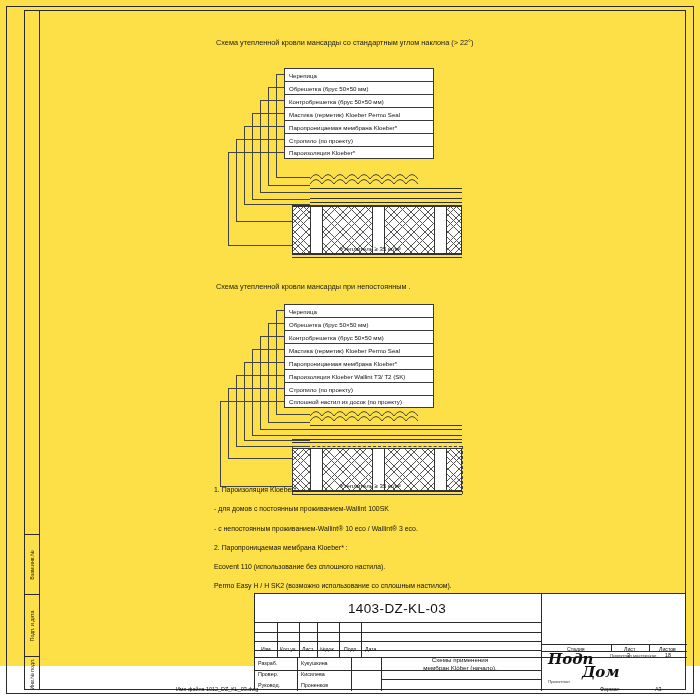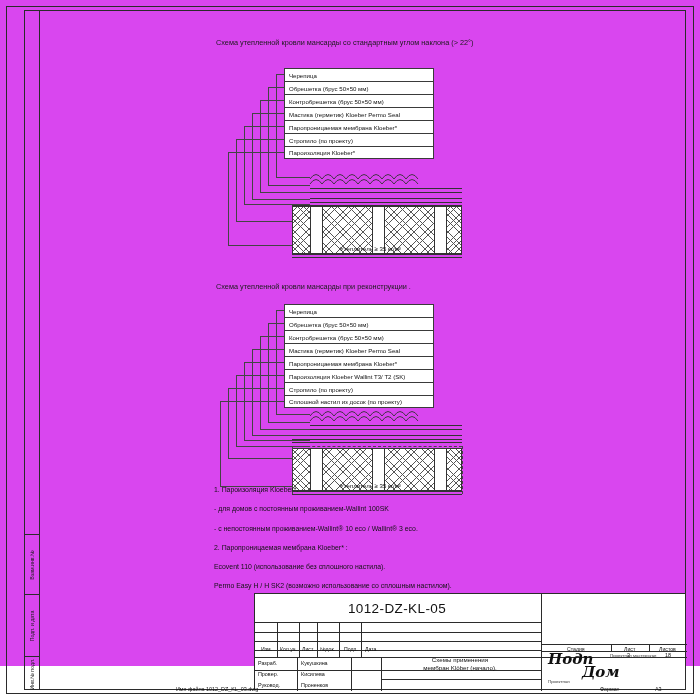--- a/index.html
+++ b/index.html
@@ -1,18 +1,18 @@
 <!DOCTYPE html>
 <html><head>
 <meta charset="utf-8">
 <style>
   html, body { margin:0; padding:0; background:#ffffff; }
   body { width:700px; height:700px; font-family:"Liberation Sans", sans-serif; color:#1a1a1a; }
 
-  .sheet { position:relative; width:700px; height:666px; background:#d946ef; }
+  .sheet { position:relative; width:700px; height:666px; background:#fde047; }
 
   
   .page-border {
     position:absolute; left:6px; top:6px; width:688px; height:688px;
     border:1px solid #2b2b2b; box-sizing:border-box;
   }
   
   .frame {
     position:absolute; left:24px; top:10px; width:662px; height:680px;
     border:1px solid #2b2b2b; box-sizing:border-box;
@@ -197,21 +197,21 @@
       <div class="rafter" style="left:48px; top:41px; width:13px; height:48px; background:#fff;"></div>
       <div class="rafter" style="left:110px; top:41px; width:13px; height:48px; background:#fff;"></div>
       <div class="rafter" style="left:172px; top:41px; width:13px; height:48px; background:#fff;"></div>
       
       <div class="solidline" style="left:30px; top:89px; width:170px; height:0.8px;"></div>
       <div class="solidline" style="left:30px; top:92px; width:170px; height:0.8px;"></div>
     </div>
 
     <div class="callout" style="left:300px; top:235px;">Утеплитель ≥ 35 кг/м³</div>
 
-    <div class="dtitle" style="left:176px; top:272px;">Схема утепленной кровли мансарды при реконструкции .</div>
+    <div class="dtitle" style="left:176px; top:272px;">Схема утепленной кровли мансарды при непостоянным .</div>
 
     <div class="legend" style="left:244px; top:294px; width:150px;">
       <div class="row">Черепица</div>
       <div class="row">Обрешетка (брус 50×50 мм)</div>
       <div class="row">Контробрешетка  (брус 50×50 мм)</div>
       <div class="row">Мастика (герметик) Kloeber  Permo Seal</div>
       <div class="row">Паропроницаемая мембрана Kloeber*</div>
       <div class="row">Пароизоляция Kloeber Wallint T3/ T2 (SK)</div>
       <div class="row">Стропило (по проекту)</div>
       <div class="row">Сплошной настил из досок (по проекту)</div>
@@ -324,21 +324,21 @@
     <div class="tb-txt" style="left:3px;  top:88px;">Руковод.</div>
     <div class="tb-txt" style="left:46px; top:88px;">Проненков</div>
 
     <div class="tb-head" style="left:312px; top:52px;">Стадия</div>
     <div class="tb-head" style="left:369px; top:52px;">Лист</div>
     <div class="tb-head" style="left:404px; top:52px;">Листов</div>
     <div class="tb-txt" style="left:372px; top:58px;">3</div>
     <div class="tb-txt" style="left:410px; top:58px;">18</div>
   </div>
 
-  <div class="dwgno">1012-DZ-KL-05</div>
+  <div class="dwgno">1403-DZ-KL-03</div>
 
   <div class="dwgname">
     <div>Схемы применения</div>
     <div>мембран Klöber (начало).</div>
   </div>
 
   <div class="logo">
     <div class="svoy">Подп</div>
     <div class="dom">Дом</div>
     <div class="sub">Проектная мастерская</div>

